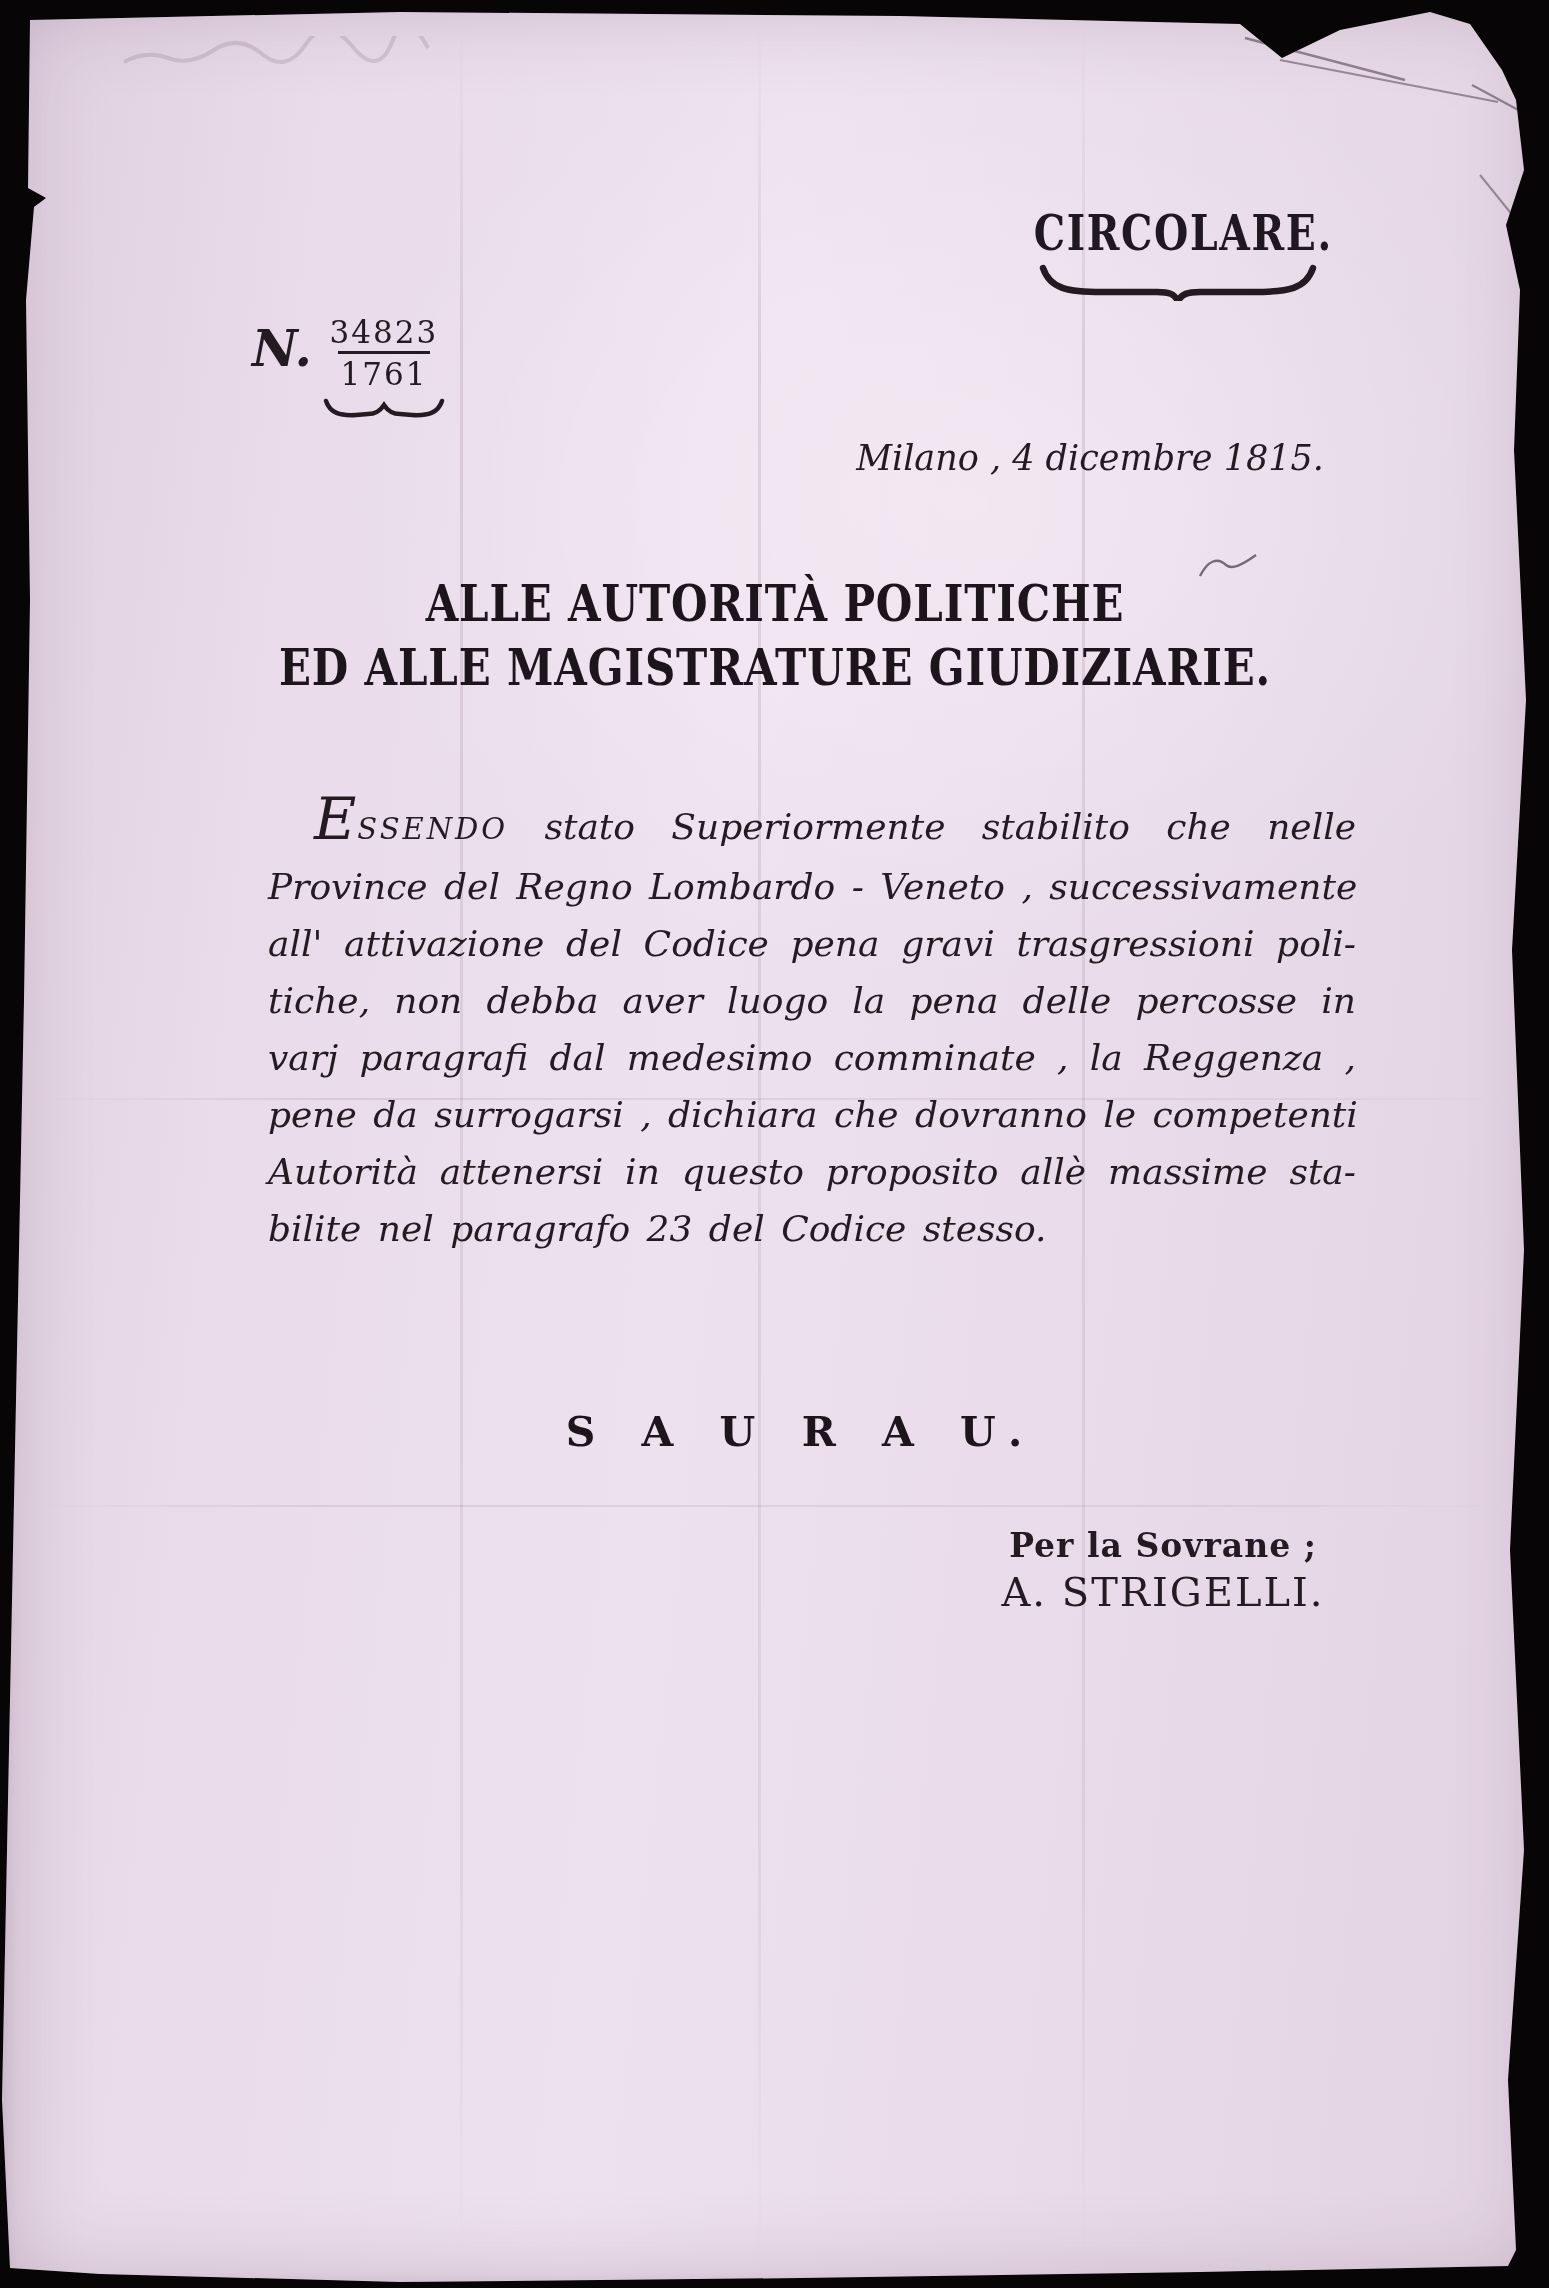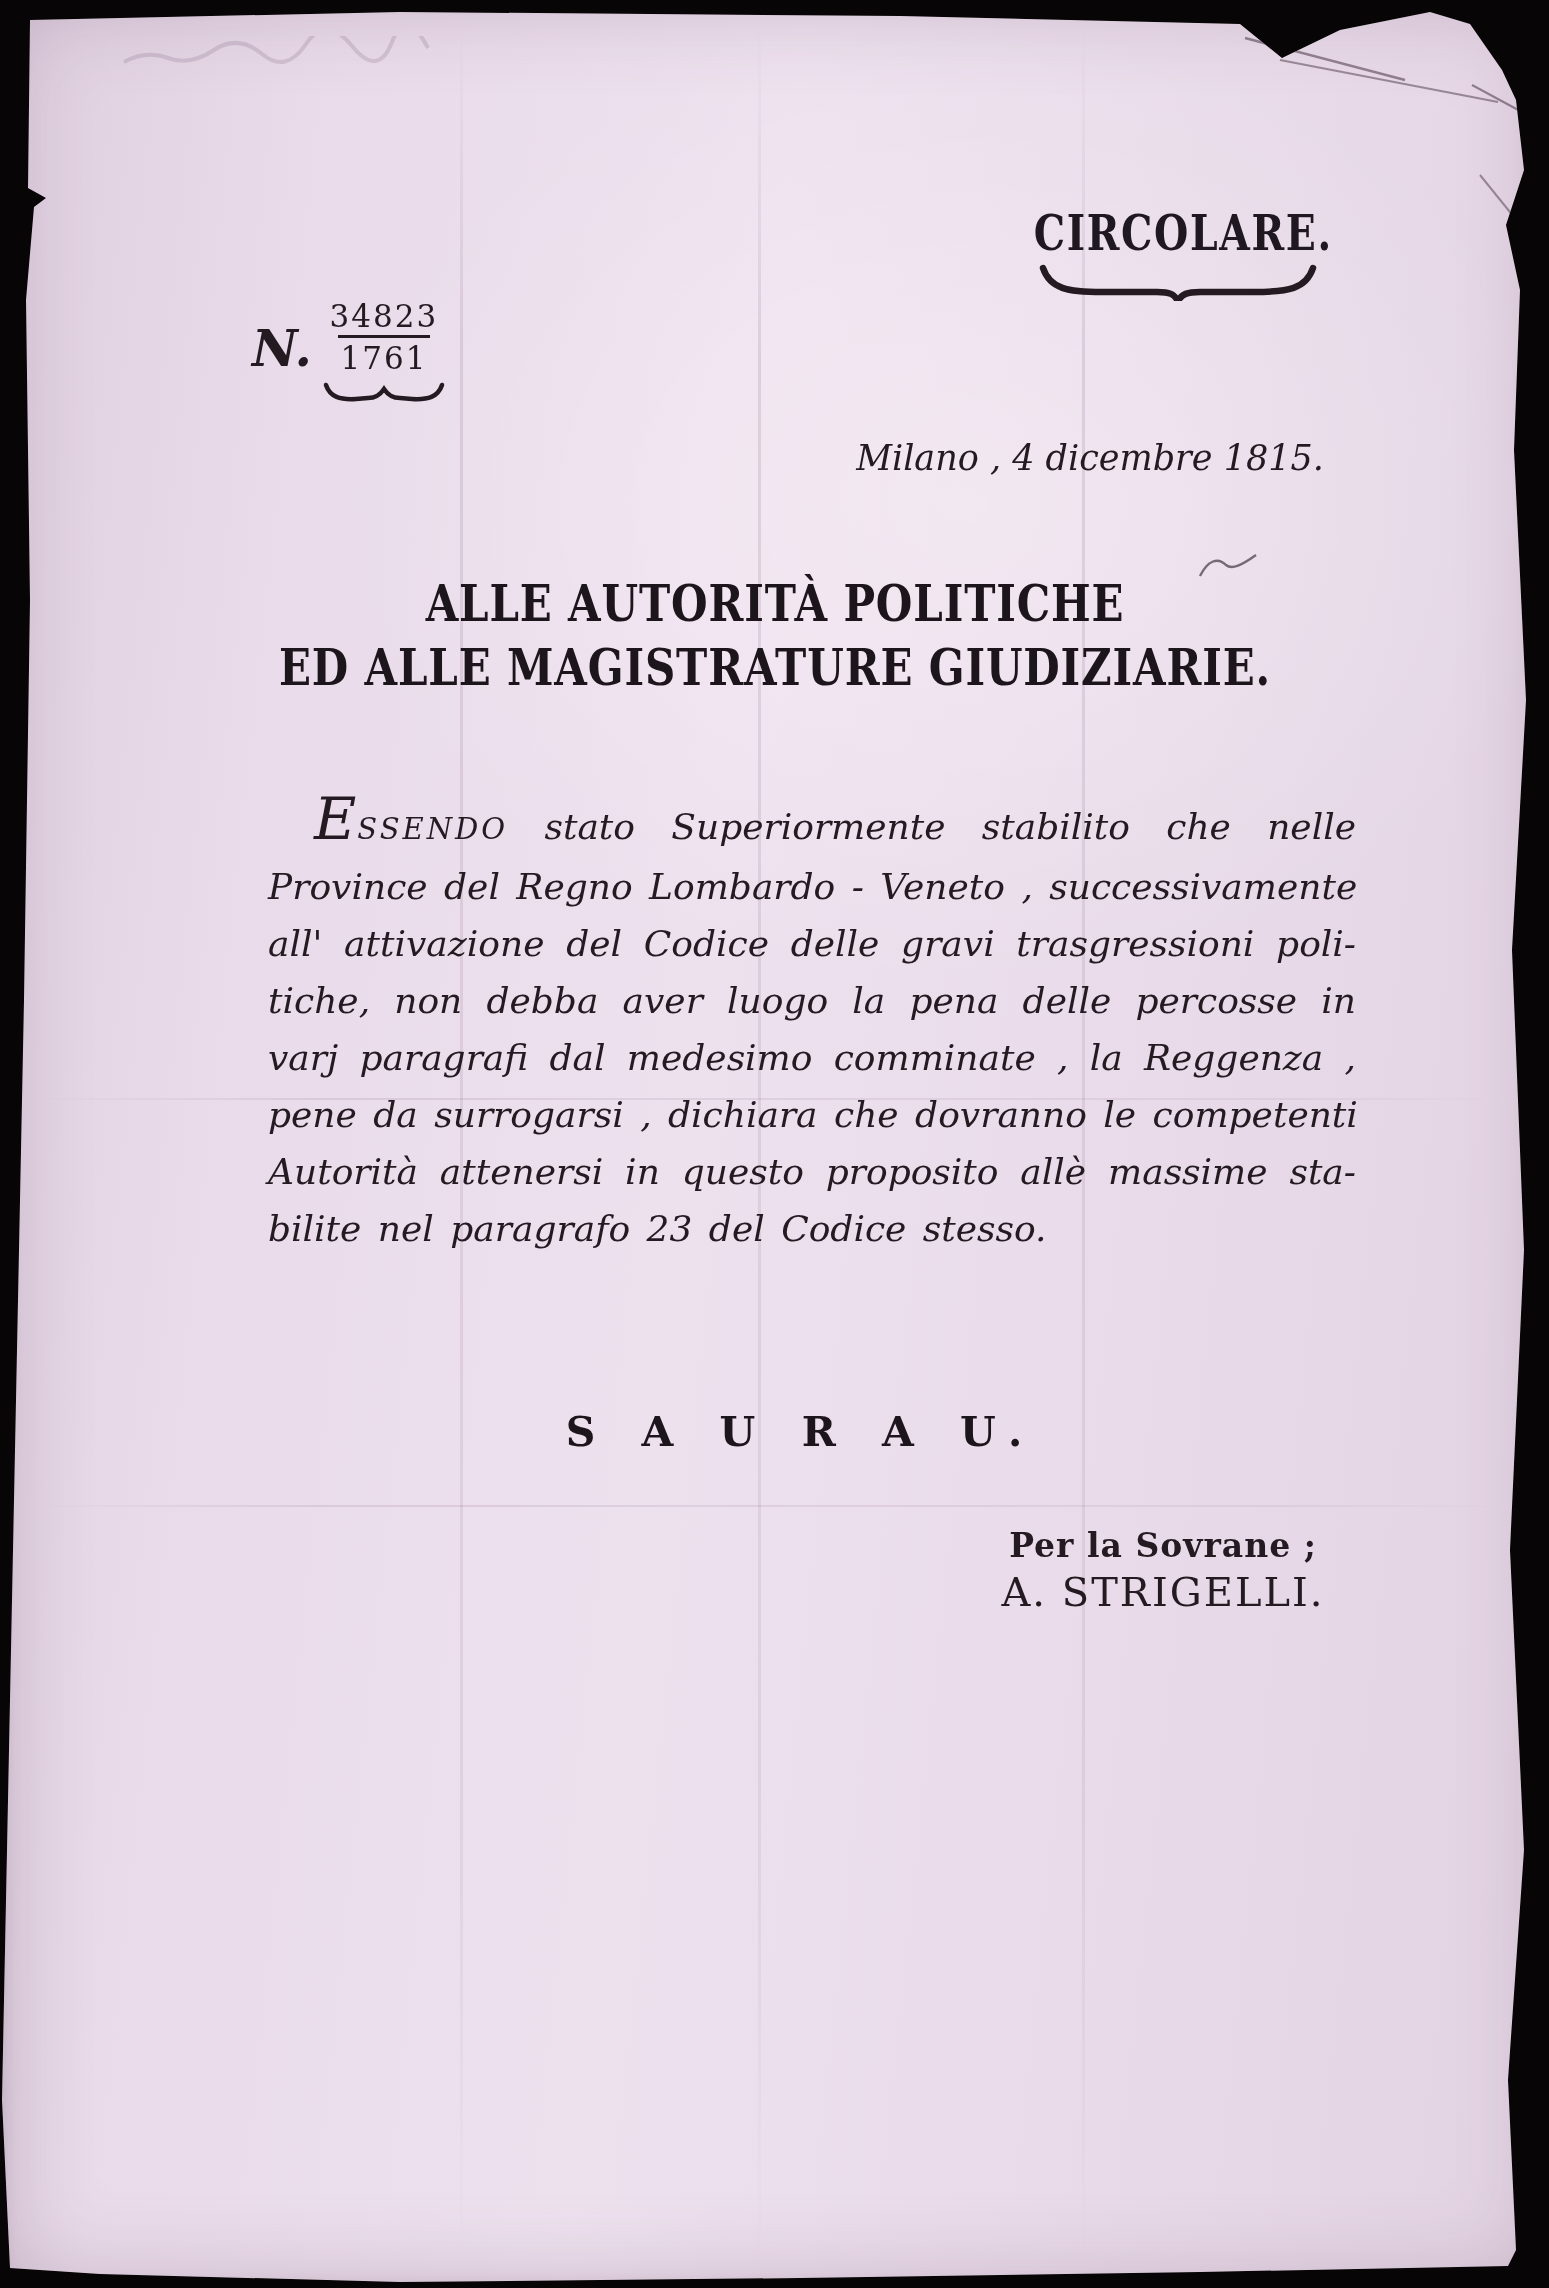--- a/index.html
+++ b/index.html
@@ -22,21 +22,21 @@
       background:linear-gradient(to right,transparent,rgba(150,122,148,.20) 20%,rgba(150,122,148,.12) 85%,transparent);}
   .abs{position:absolute;}
   
   .circolare{top:205px;left:1002px;width:352px;text-align:center;}
   .circolare-text{display:block;font-size:48px;font-weight:700;letter-spacing:2px;
       transform:scaleX(.82);transform-origin:center;color:#201820;}
   .circolare-brace{display:block;margin:2px auto 0;}
   
   .refnum{top:300px;left:252px;display:flex;align-items:flex-start;}
   .ref-n{font-style:italic;font-weight:700;font-size:50px;line-height:1;margin-top:24px;margin-right:10px;}
-  .frac{display:flex;flex-direction:column;align-items:center;}
+  .frac{display:flex;flex-direction:column;align-items:center;margin-top:16px;}
   .frac-num,.frac-den{font-size:31px;line-height:32px;letter-spacing:2px;}
   .frac-bar{width:92px;height:3px;background:#241b22;margin:3px 0 4px;}
   .frac-brace{margin-top:8px;}
   
   .dateline{top:438px;left:840px;width:500px;text-align:center;font-style:italic;font-size:35px;}
   
   .addressee{top:572px;left:170px;width:1210px;text-align:center;}
   .addressee-line{display:block;font-size:50px;font-weight:700;line-height:64px;letter-spacing:1px;
       transform:scaleX(.84);transform-origin:center;color:#1d151c;}
   
@@ -104,21 +104,21 @@
     <div class="abs dateline">Milano , 4 dicembre 1815.</div>
 
     <div class="abs addressee">
       <span class="addressee-line">ALLE AUTORITÀ POLITICHE</span>
       <span class="addressee-line">ED ALLE MAGISTRATURE GIUDIZIARIE.</span>
     </div>
 
     <div class="abs bodytext">
       <span class="bline first"><span class="dc">E</span><span class="sc">SSENDO</span><span> stato Superiormente stabilito che nelle</span></span>
       <span class="bline">Province del Regno Lombardo - Veneto , successivamente</span>
-      <span class="bline">all' attivazione del Codice delle gravi trasgressioni poli-</span>
+      <span class="bline">all' attivazione del Codice pena gravi trasgressioni poli-</span>
       <span class="bline">tiche, non debba aver luogo la pena delle percosse in</span>
       <span class="bline">varj paragrafi dal medesimo comminate , la Reggenza ,</span>
       <span class="bline">pene da surrogarsi , dichiara che dovranno le competenti</span>
       <span class="bline">Autorità attenersi in questo proposito allè massime sta-</span>
       <span class="bline last">bilite nel paragrafo 23 del Codice stesso.</span>
     </div>
 
     <div class="abs sig-name">S A U R A U.</div>
 
     <div class="abs signoff">

